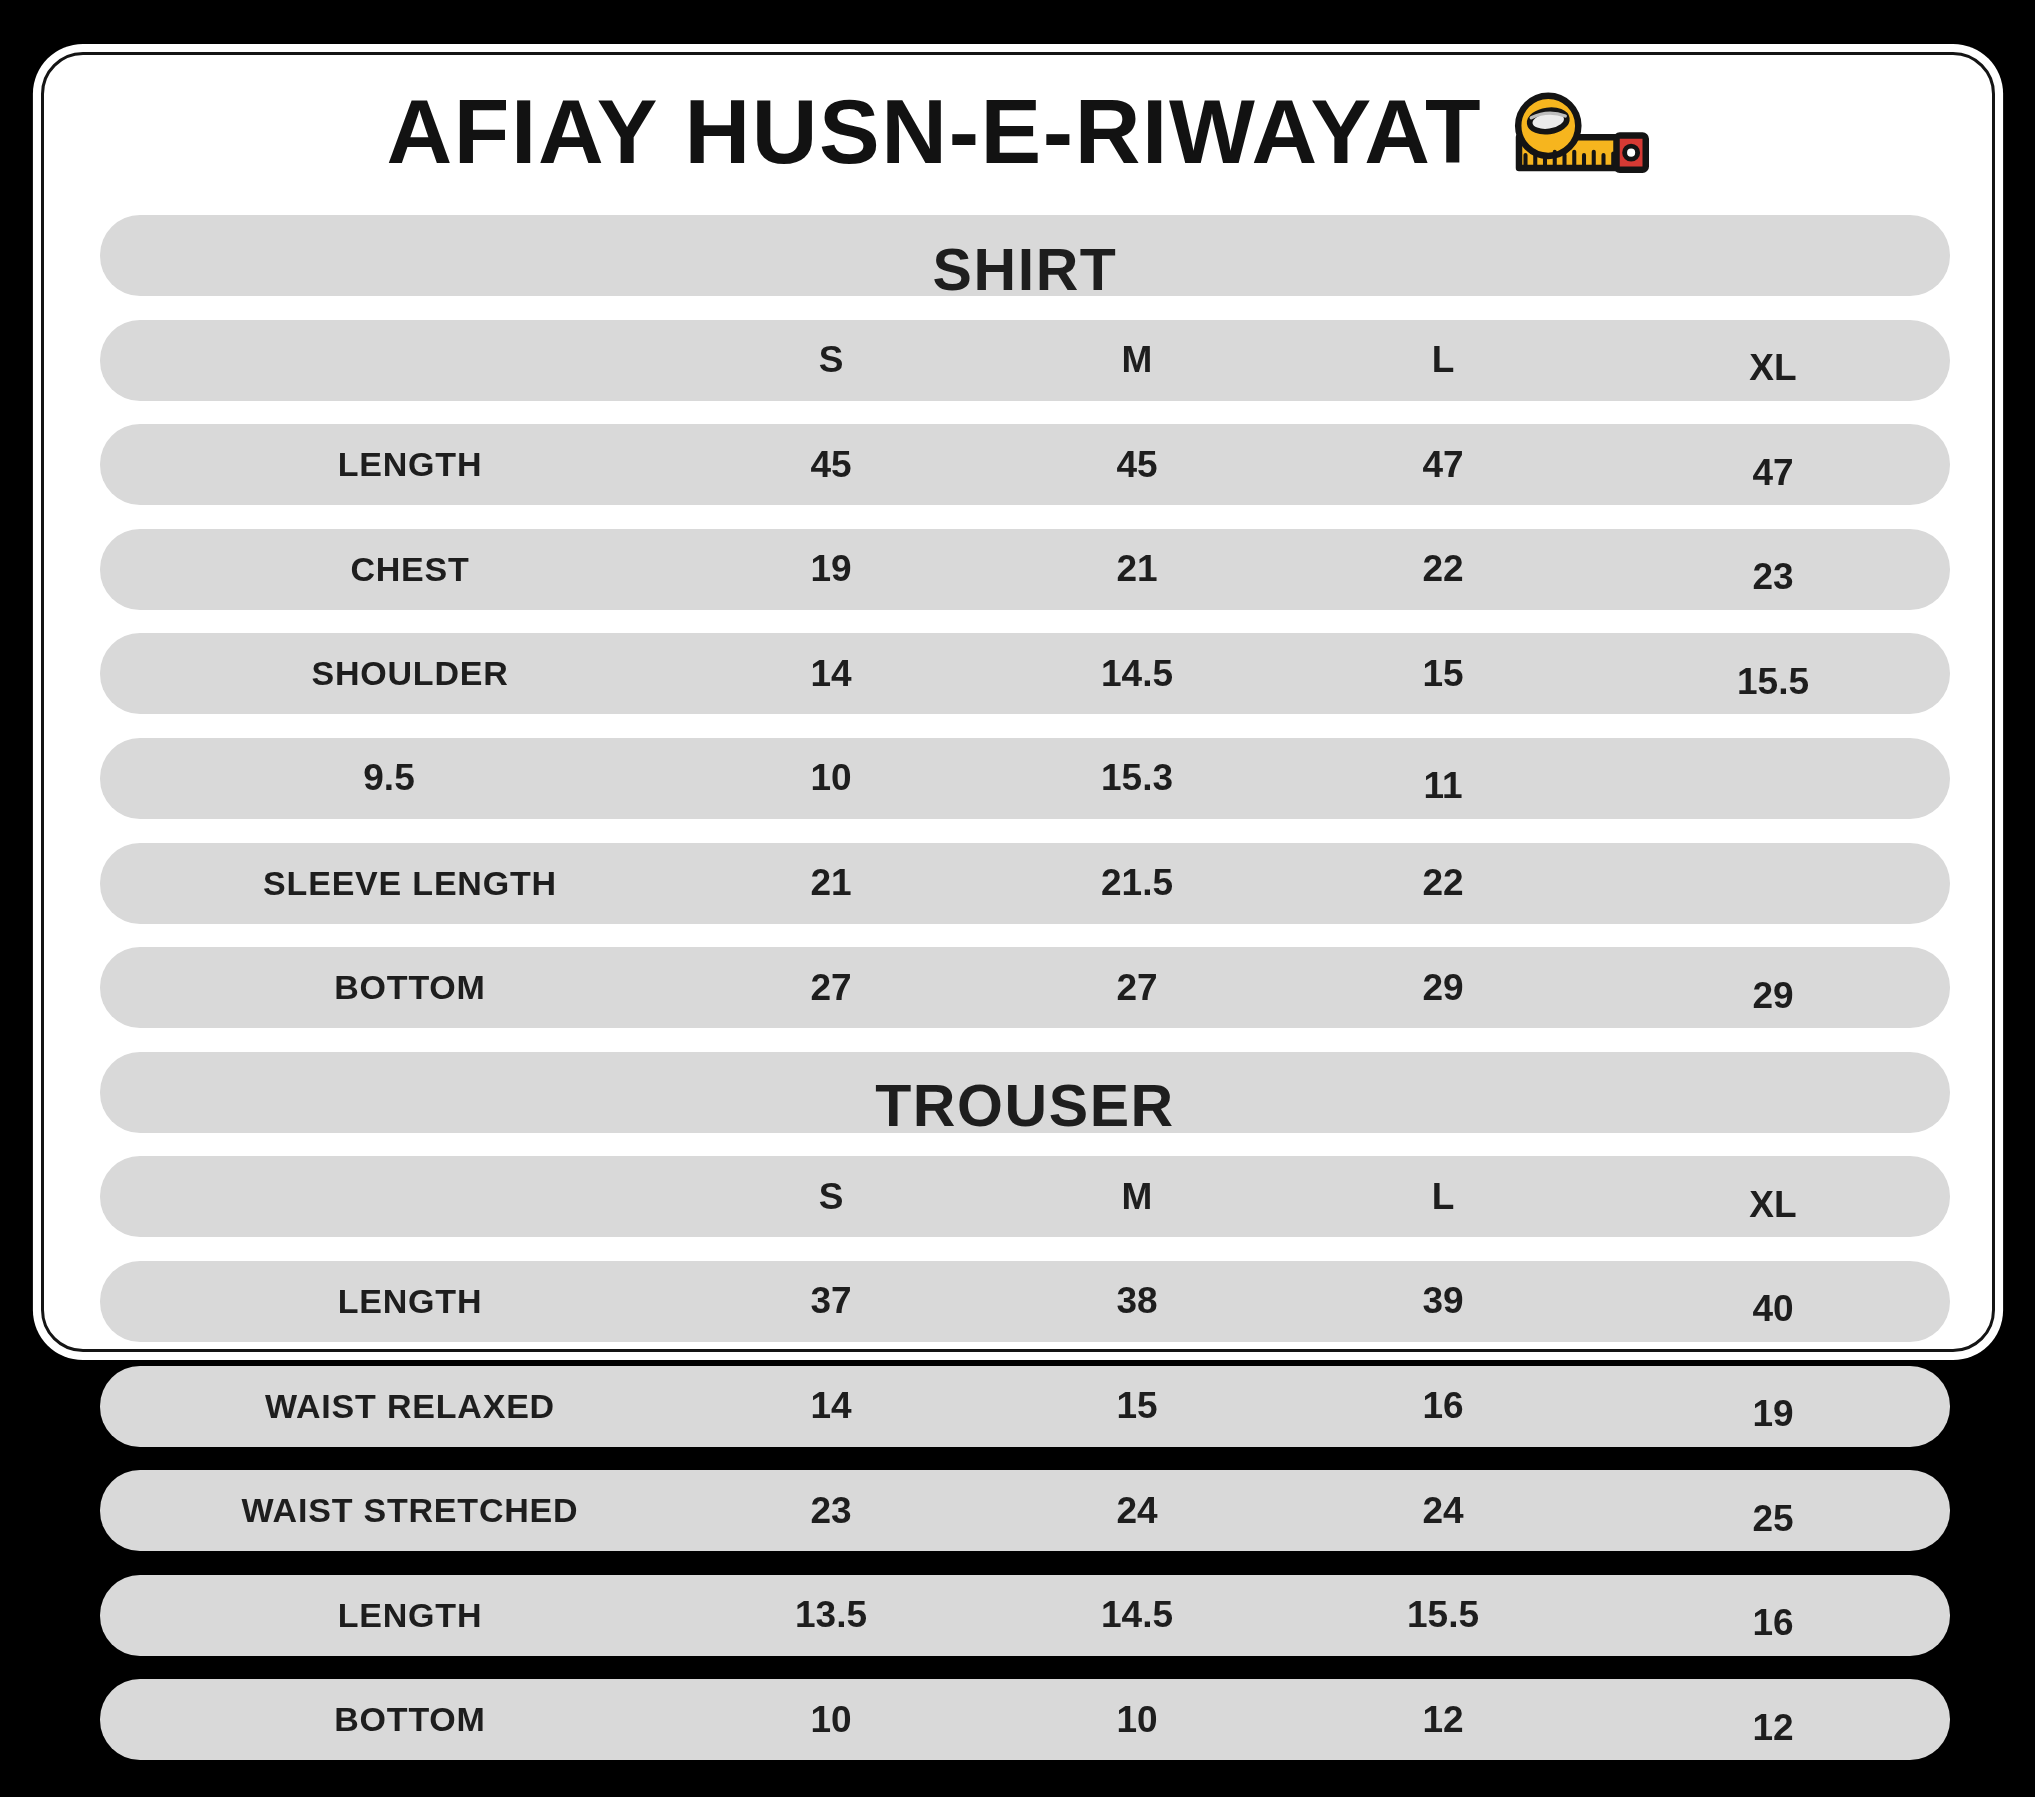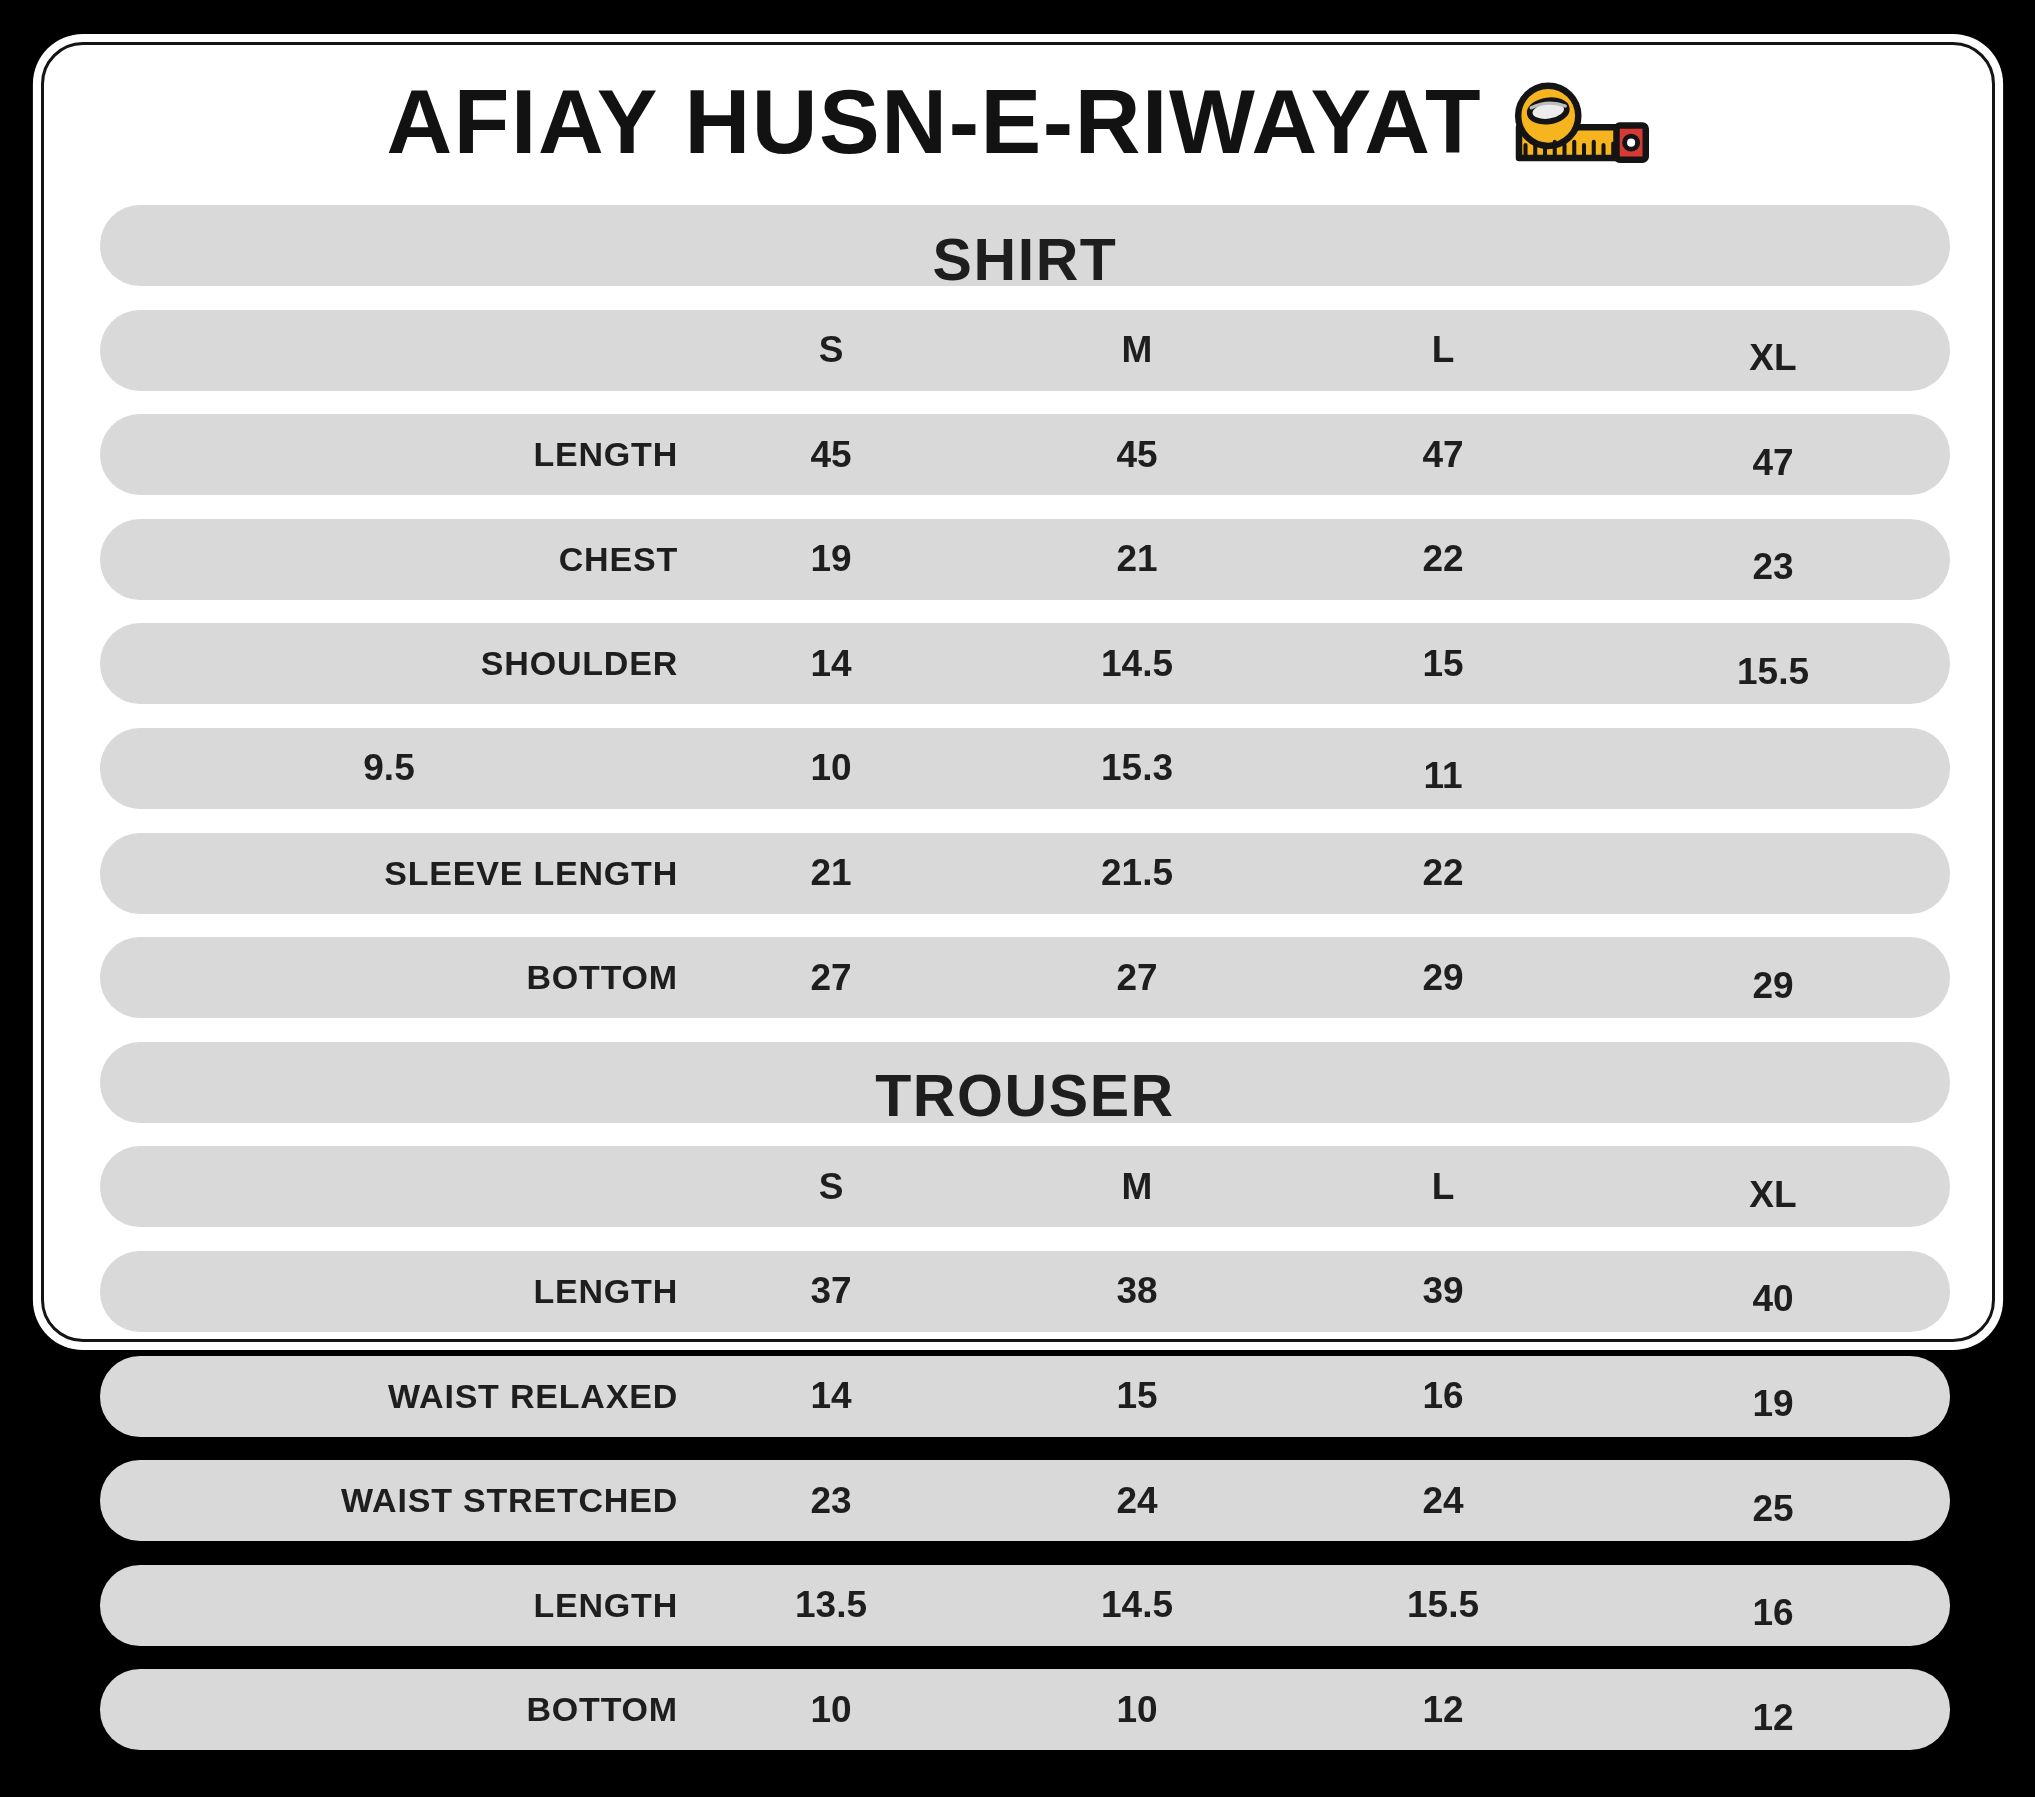--- a/index.html
+++ b/index.html
@@ -11,21 +11,21 @@
   .canvas {
     position: relative;
     width: 2036px;
     height: 1798px;
     background: #000000;
     overflow: hidden;
   }
   .card {
     position: absolute;
     left: 41px;
-    top: 42px;
+    top: 52px;
     width: 1954px;
     height: 1300px;
     background: #ffffff;
     border: 3.3px solid #141414;
     border-radius: 42px;
     box-sizing: border-box;
     box-shadow: 0 0 0 8.1px #ffffff;
   }
   .header {
     position: absolute;
@@ -78,21 +78,21 @@
     letter-spacing: 1.6px;
     color: #1e1e1e;
     margin-top: 28px;
   }
   .cell {
     text-align: center;
     color: #1e1e1e;
     font-weight: bold;
   }
   .label-cell {
-    text-align: right;
+    text-align: center;
     padding-left: 42px;
     font-size: 34px;
     letter-spacing: 0.8px;
   }
   .size-cell {
     font-size: 37px;
   }
   .value-cell {
     font-size: 37px;
   }

